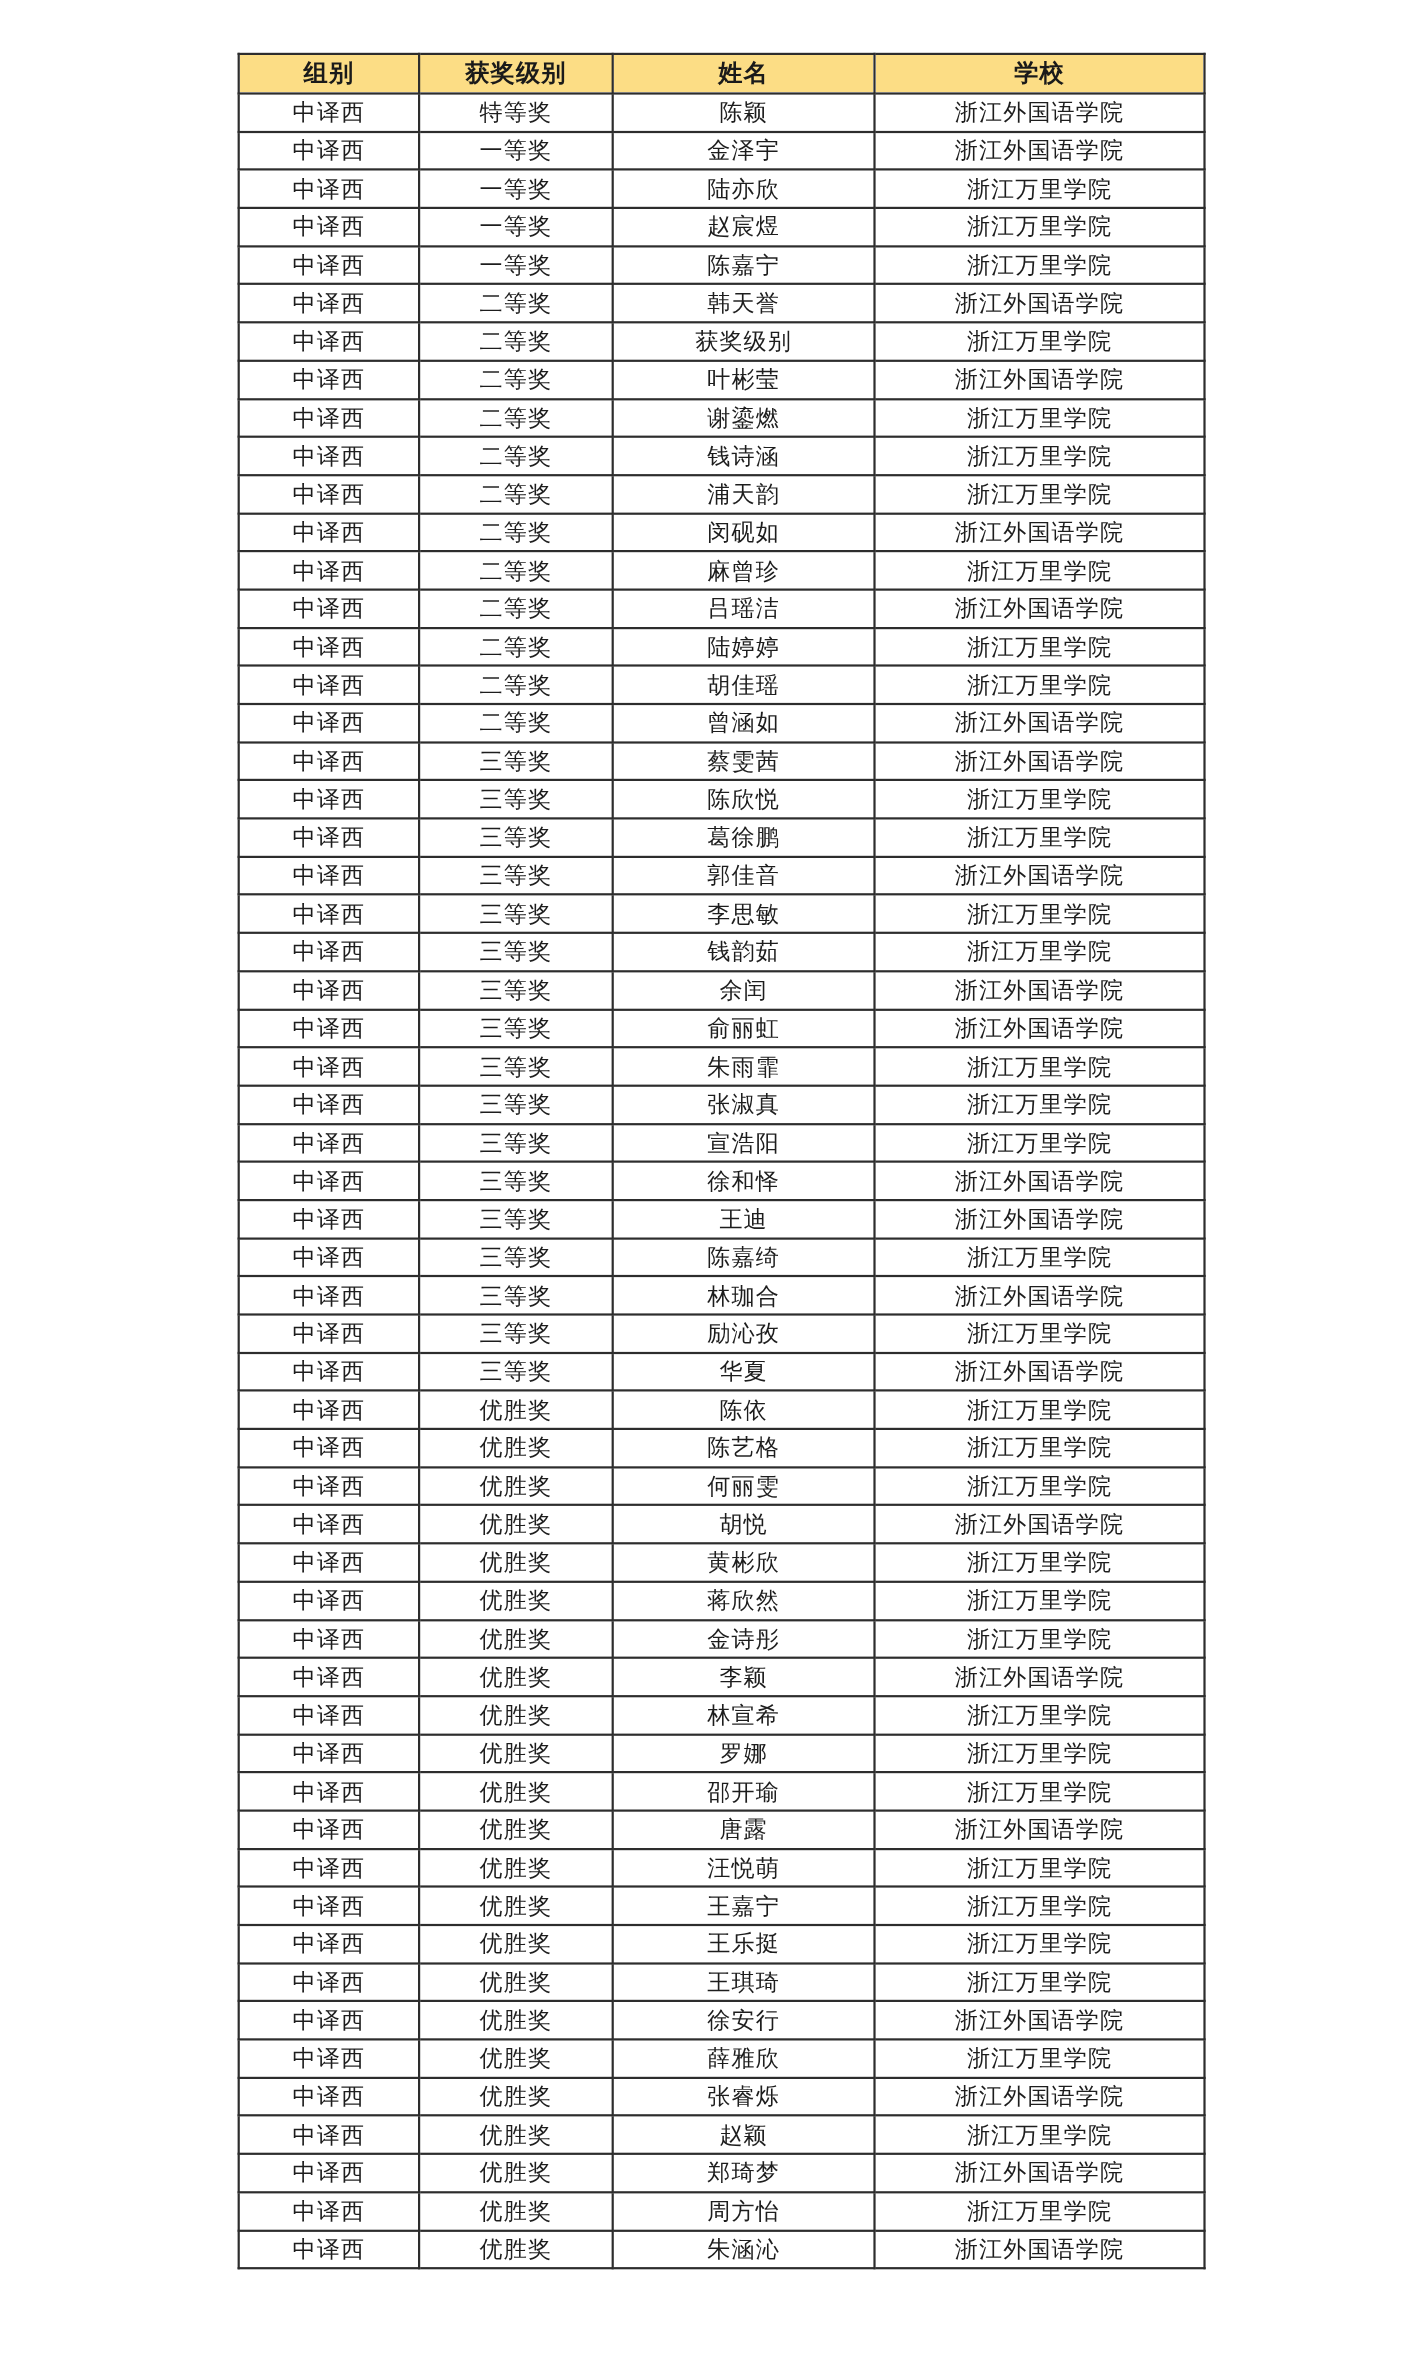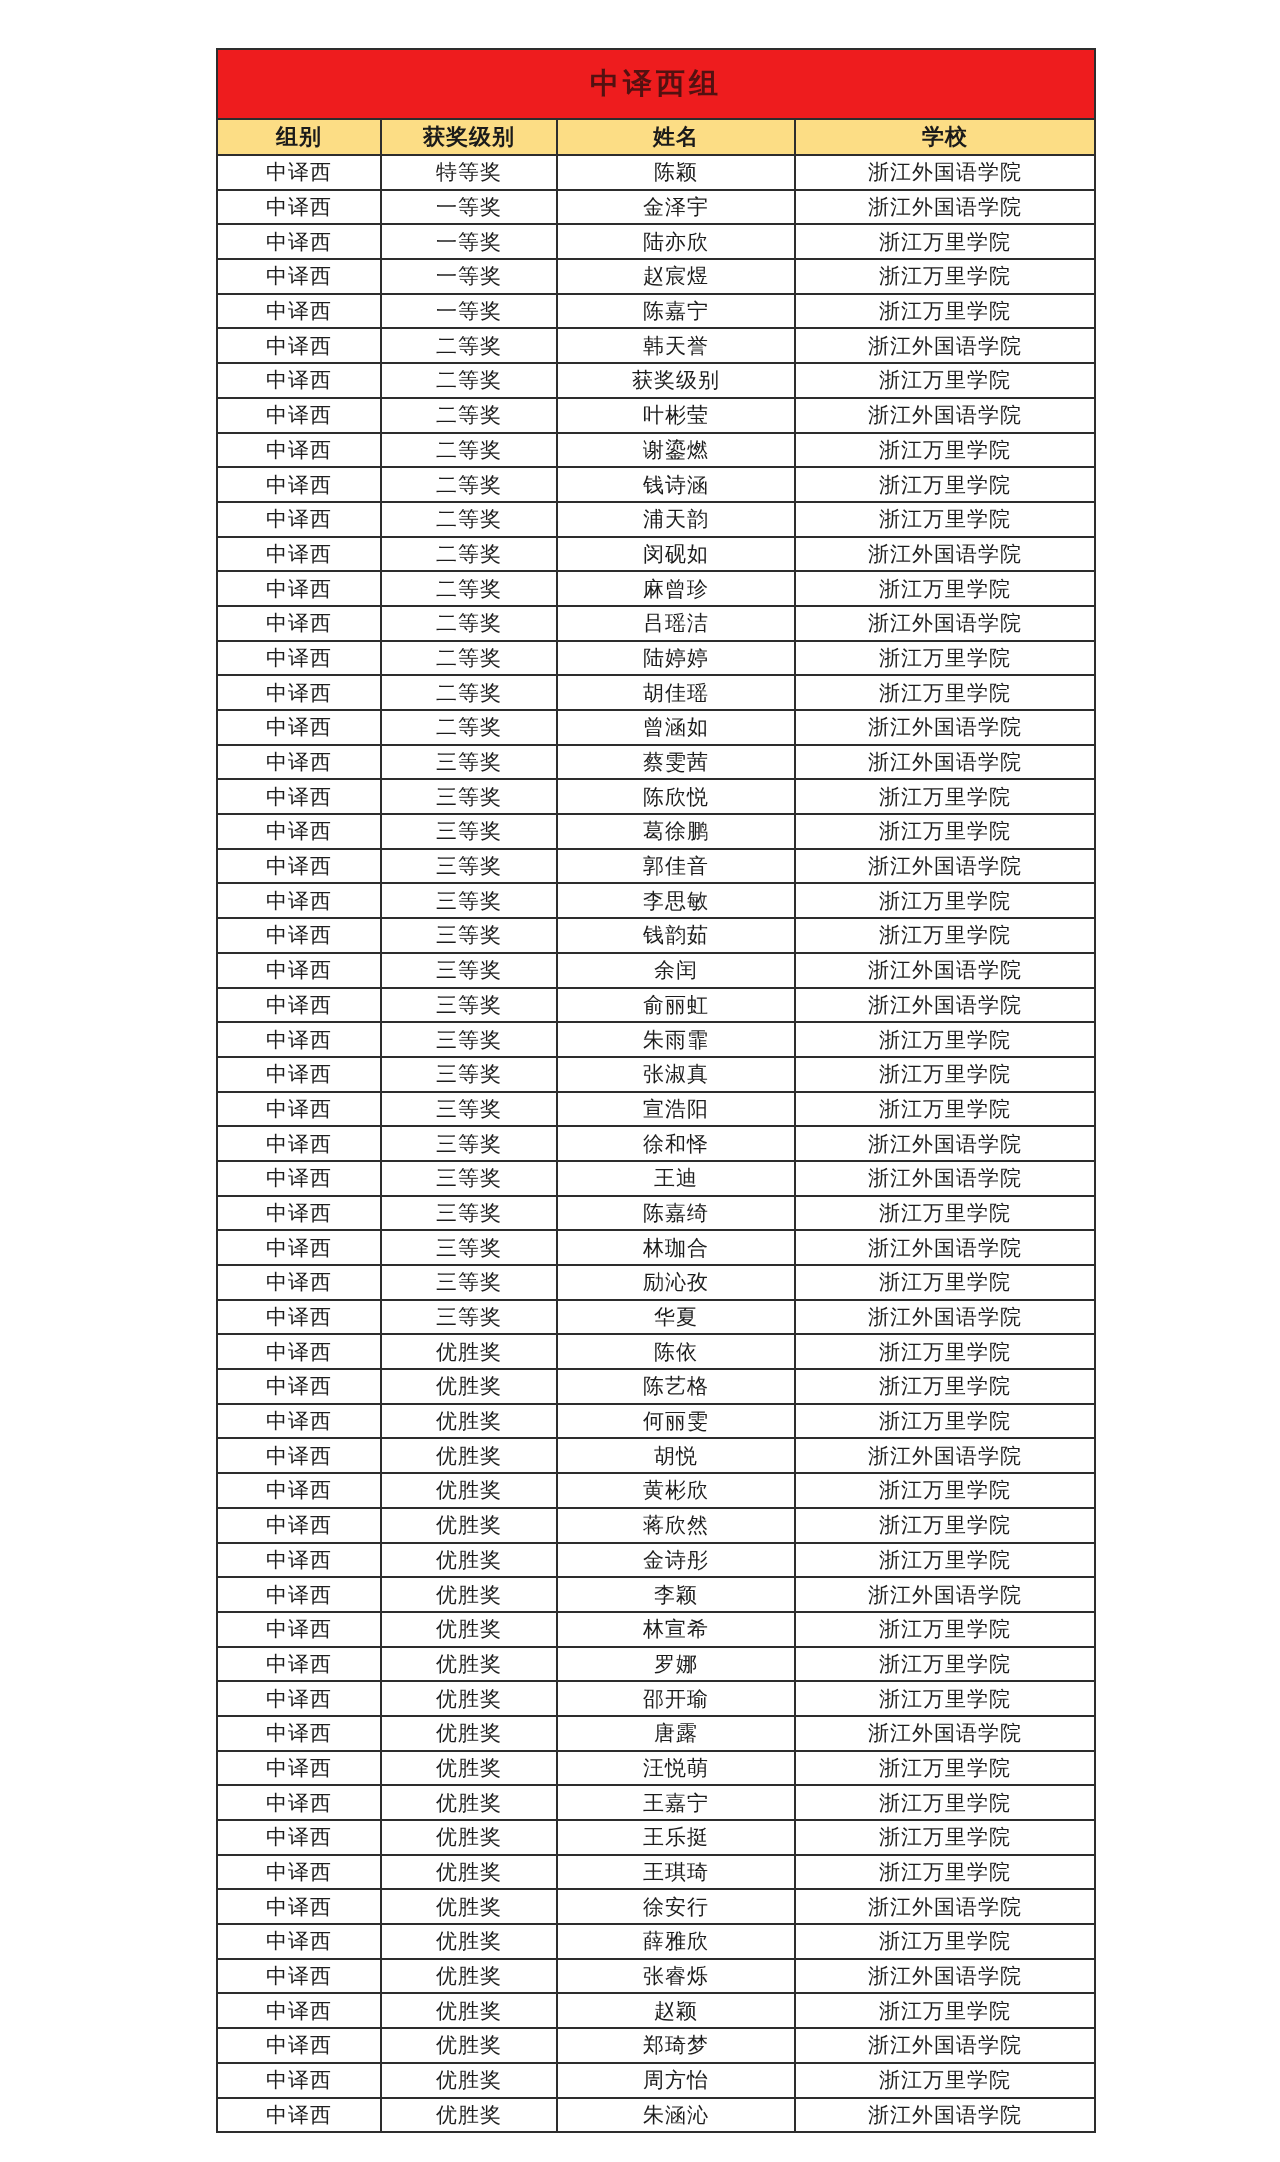--- a/index.html
+++ b/index.html
@@ -61,23 +61,20 @@
 <div class="table-wrap">
   <table class="results">
     <colgroup>
       <col style="width:164px">
       <col style="width:176px">
       <col style="width:238px">
       <col style="width:300px">
     </colgroup>
     <thead>
       <tr>
-        <th class="title-cell" colspan="4">中译西组</th>
-      </tr>
-      <tr>
         <th class="col-header">组别</th>
         <th class="col-header">获奖级别</th>
         <th class="col-header">姓名</th>
         <th class="col-header">学校</th>
       </tr>
     </thead>
     <tbody>
   <tr>
     <td>中译西</td>
     <td>特等奖</td>

